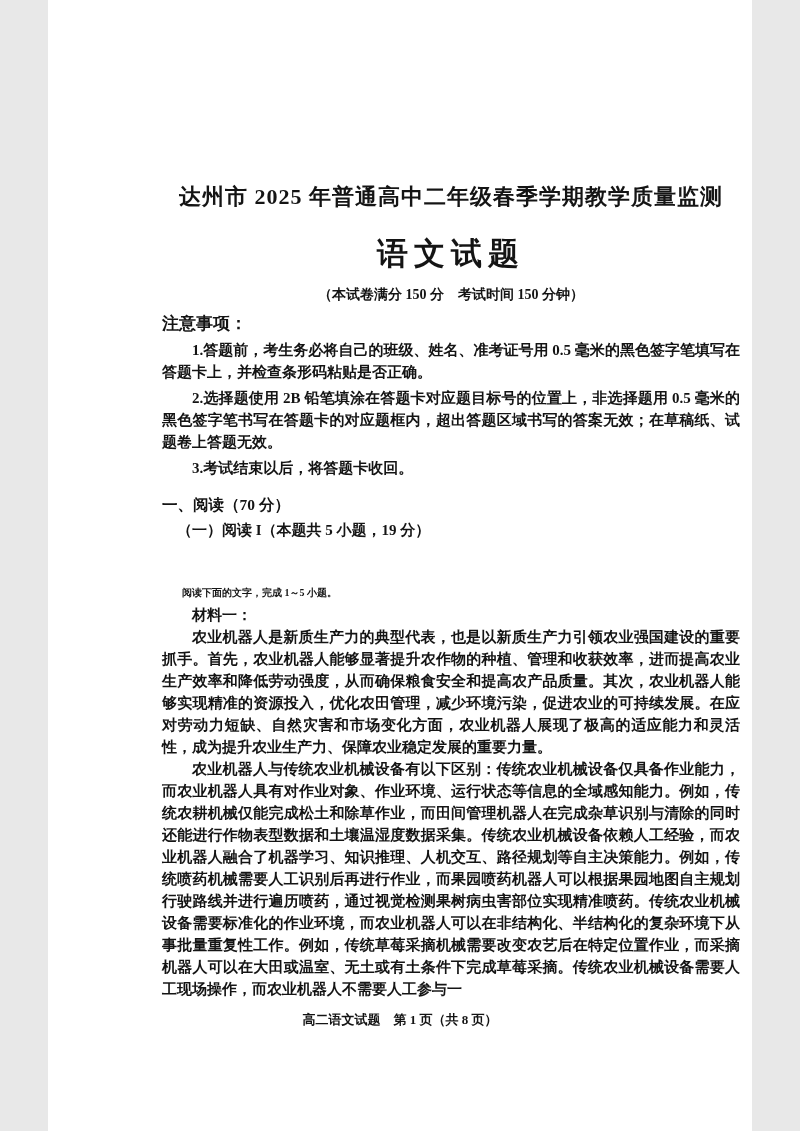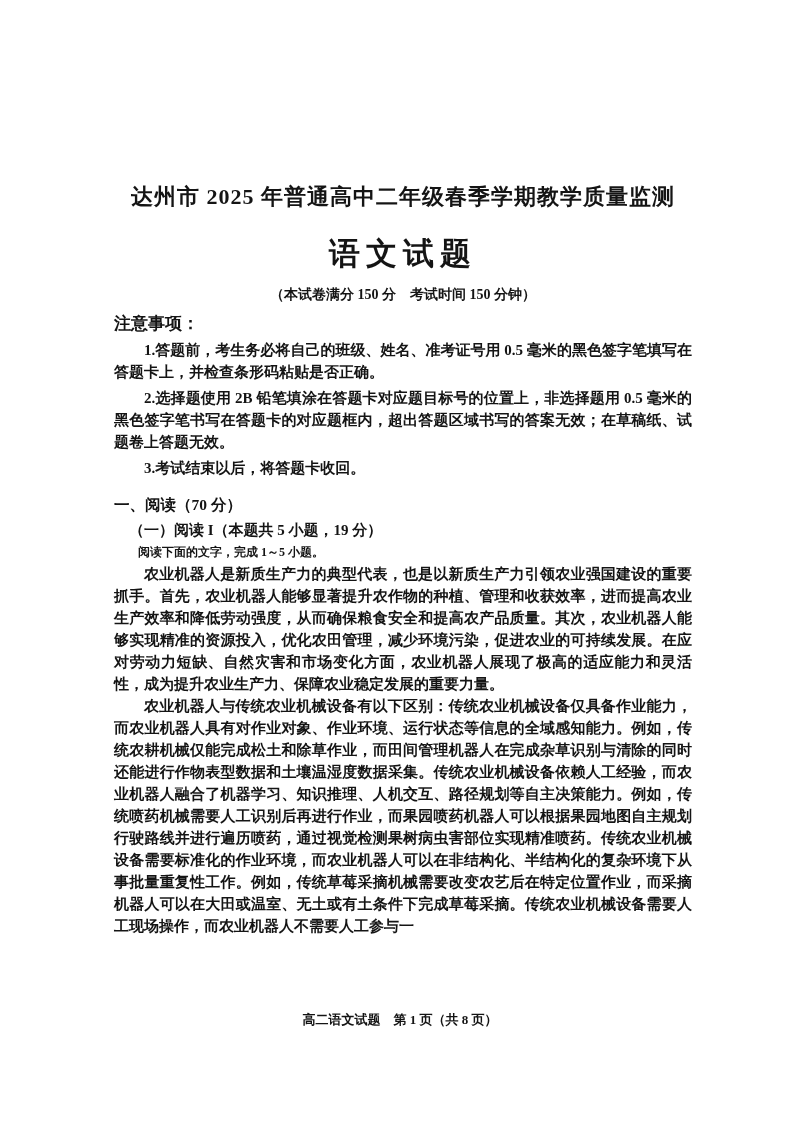--- a/index.html
+++ b/index.html
@@ -1,21 +1,21 @@
 <!DOCTYPE html>
 <html lang="zh"><head>
 <meta charset="utf-8">
 <style>
   * { margin: 0; padding: 0; box-sizing: border-box; }
   html, body { background: #e8e8e8; }
   body { font-family: "Liberation Serif", "DejaVu Serif", serif; color: #141414; }
 
   .page {
     position: relative;
-    width: 800px;
+    width: 704px;
     height: 1131px;
     margin: 0 auto;
     background: #ffffff;
     overflow: hidden;
     font-family: Liberation Serif, serif;
   }
 
   .content {
     position: absolute;
     left: 114px;
@@ -74,24 +74,25 @@
 
   .subsection-heading {
     font-size: 15px;
     font-weight: 600;
     line-height: 22px;
     margin-top: 3px;
     text-indent: 1em;
   }
 
   .instruction-line {
-    font-size: 12px;
+    font-size: 10px;
     font-weight: 600;
     line-height: 22px;
     text-indent: 2em;
+    margin-top: 41px;
   }
 
   .material-label {
     font-size: 15px;
     font-weight: bold;
     line-height: 22px;
     text-indent: 2em;
   }
 
   .body-para {
@@ -133,20 +134,21 @@
     <p class="notice-item">2.选择题使用 2B 铅笔填涂在答题卡对应题目标号的位置上，非选择题用 0.5 毫米的黑色签字笔书写在答题卡的对应题框内，超出答题区域书写的答案无效；在草稿纸、试题卷上答题无效。</p>
 
     <p class="notice-item">3.考试结束以后，将答题卡收回。</p>
 
     <div class="section-heading">一、阅读（70 分）</div>
 
     <div class="subsection-heading">（一）阅读 I（本题共 5 小题，19 分）</div>
 
     <div class="instruction-line">阅读下面的文字，完成 1～5 小题。</div>
 
+    <div class="material-label">材料一：</div>
 
 
     <p class="body-para">农业机器人是新质生产力的典型代表，也是以新质生产力引领农业强国建设的重要抓手。首先，农业机器人能够显著提升农作物的种植、管理和收获效率，进而提高农业生产效率和降低劳动强度，从而确保粮食安全和提高农产品质量。其次，农业机器人能够实现精准的资源投入，优化农田管理，减少环境污染，促进农业的可持续发展。在应对劳动力短缺、自然灾害和市场变化方面，农业机器人展现了极高的适应能力和灵活性，成为提升农业生产力、保障农业稳定发展的重要力量。</p>
 
     <p class="body-para">农业机器人与传统农业机械设备有以下区别：传统农业机械设备仅具备作业能力，而农业机器人具有对作业对象、作业环境、运行状态等信息的全域感知能力。例如，传统农耕机械仅能完成松土和除草作业，而田间管理机器人在完成杂草识别与清除的同时还能进行作物表型数据和土壤温湿度数据采集。传统农业机械设备依赖人工经验，而农业机器人融合了机器学习、知识推理、人机交互、路径规划等自主决策能力。例如，传统喷药机械需要人工识别后再进行作业，而果园喷药机器人可以根据果园地图自主规划行驶路线并进行遍历喷药，通过视觉检测果树病虫害部位实现精准喷药。传统农业机械设备需要标准化的作业环境，而农业机器人可以在非结构化、半结构化的复杂环境下从事批量重复性工作。例如，传统草莓采摘机械需要改变农艺后在特定位置作业，而采摘机器人可以在大田或温室、无土或有土条件下完成草莓采摘。传统农业机械设备需要人工现场操作，而农业机器人不需要人工参与一</p>
 
   </div>
 
   <div class="page-footer">高二语文试题　第 1 页（共 8 页）</div>
 </div>

